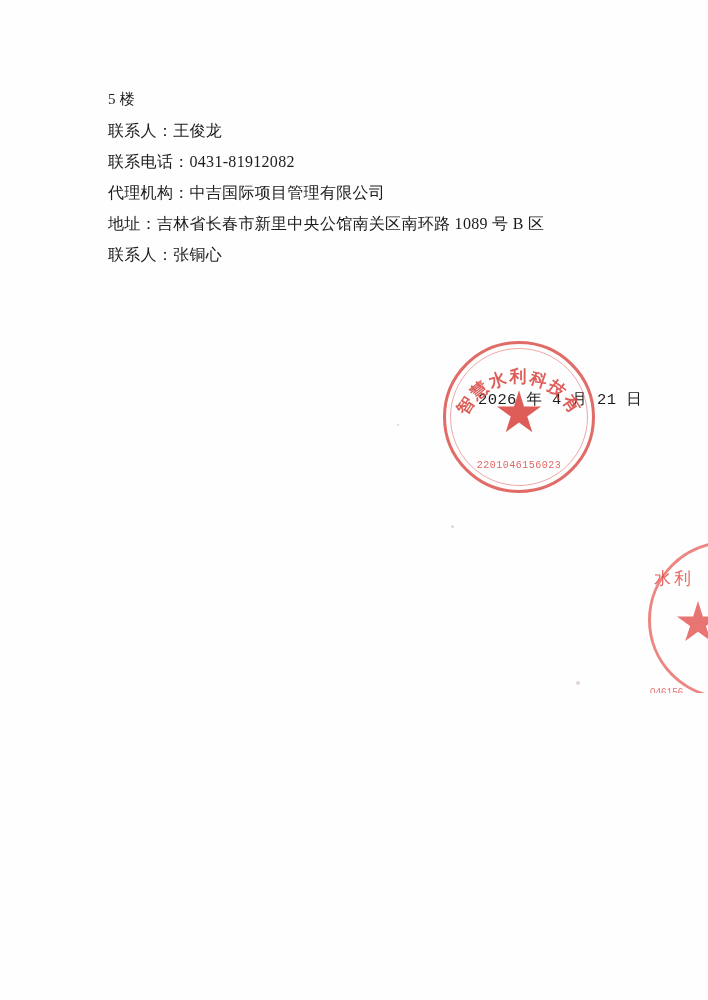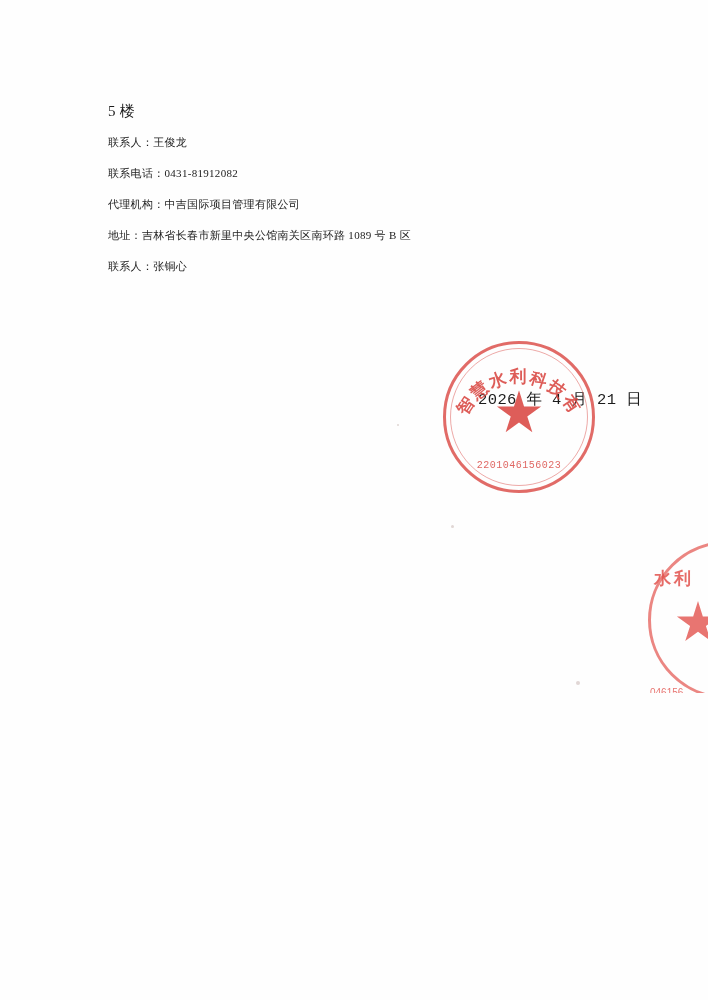--- a/index.html
+++ b/index.html
@@ -18,24 +18,23 @@
     position: relative;
     width: 708px;
     height: 1000px;
     background: #fefefe;
   }
   .doc-body {
     position: absolute;
     left: 108px;
     top: 84px;
     width: 520px;
-    margin-top: 12px;
   }
   .line {
-    font-size: 11px;
+    font-size: 16px;
     line-height: 31px;
     color: #1b1b1b;
     white-space: nowrap;
     letter-spacing: 0.3px;
   }
   .line.first {
     font-size: 15px;
   }
   .date-line {
     position: absolute;
@@ -133,21 +132,21 @@
     height: 44px;
     background: #e2524d;
     opacity: 0.8;
     clip-path: polygon(50% 0%, 61% 35%, 98% 35%, 68% 57%, 79% 91%, 50% 70%, 21% 91%, 32% 57%, 2% 35%, 39% 35%);
   }
   .seal-partial .ptext {
     position: absolute;
     left: 6px;
     top: 26px;
     font-size: 17px;
-    font-weight: bold;
+    font-weight: normal;
     color: #e2524d;
     opacity: 0.85;
     letter-spacing: 3px;
     white-space: nowrap;
   }
   .seal-partial .pcode {
     position: absolute;
     left: 2px;
     top: 128px;
     font-family: "Liberation Sans", sans-serif;

